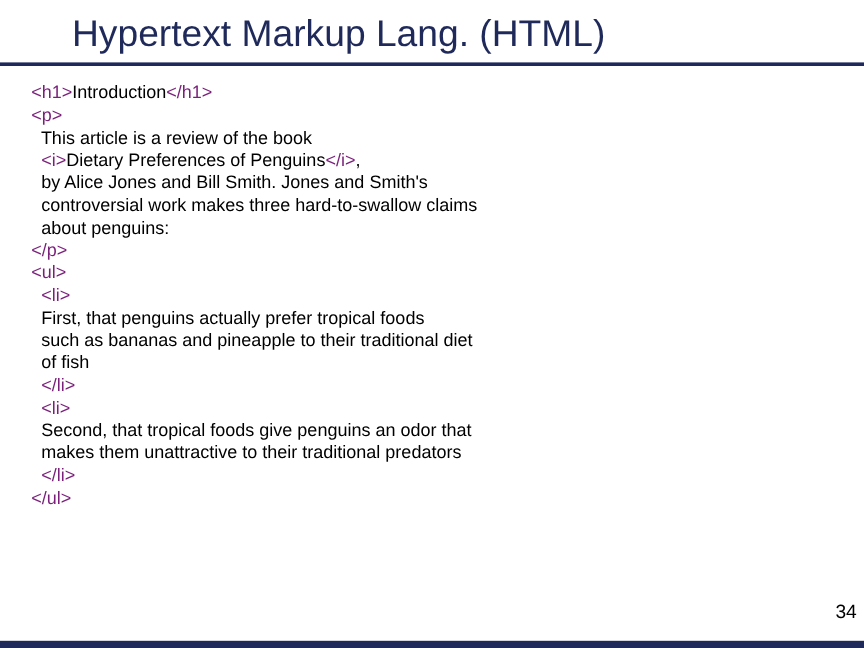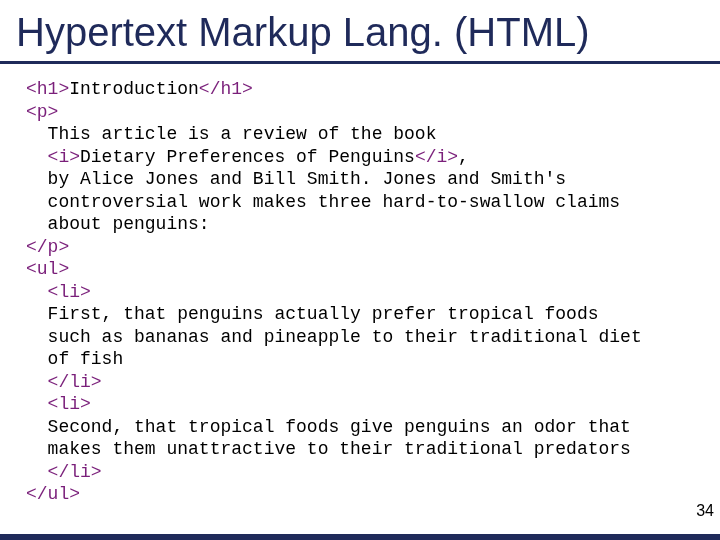--- a/index.html
+++ b/index.html
@@ -13,34 +13,35 @@
     position: relative;
   }
   .slide {
     width: 720px;
     height: 540px;
     position: relative;
     box-sizing: border-box;
   }
   .title {
     color: #1f2a5a;
-    font-size: 40px;
+    font-size: 31px;
     font-weight: 400;
     padding: 10px 8px 4px 16px;
     letter-spacing: 0px;
+    margin-left: 44px;
   }
   .rule {
     height: 3px;
     background: #1f2a5a;
     margin: 2px 0 0 0;
     width: 100%;
   }
   .code {
-    font-family: Liberation Mono, monospace;
-    font-size: 18px;
+    font-family: Liberation Sans, sans-serif;
+    font-size: 15px;
     line-height: 1.25;
     white-space: pre;
     color: #000;
     padding: 14px 0 0 26px;
   }
   .tag { color: #7a1f7a; } 
   .pagenum {
     position: absolute;
     right: 6px;
     bottom: 20px;

